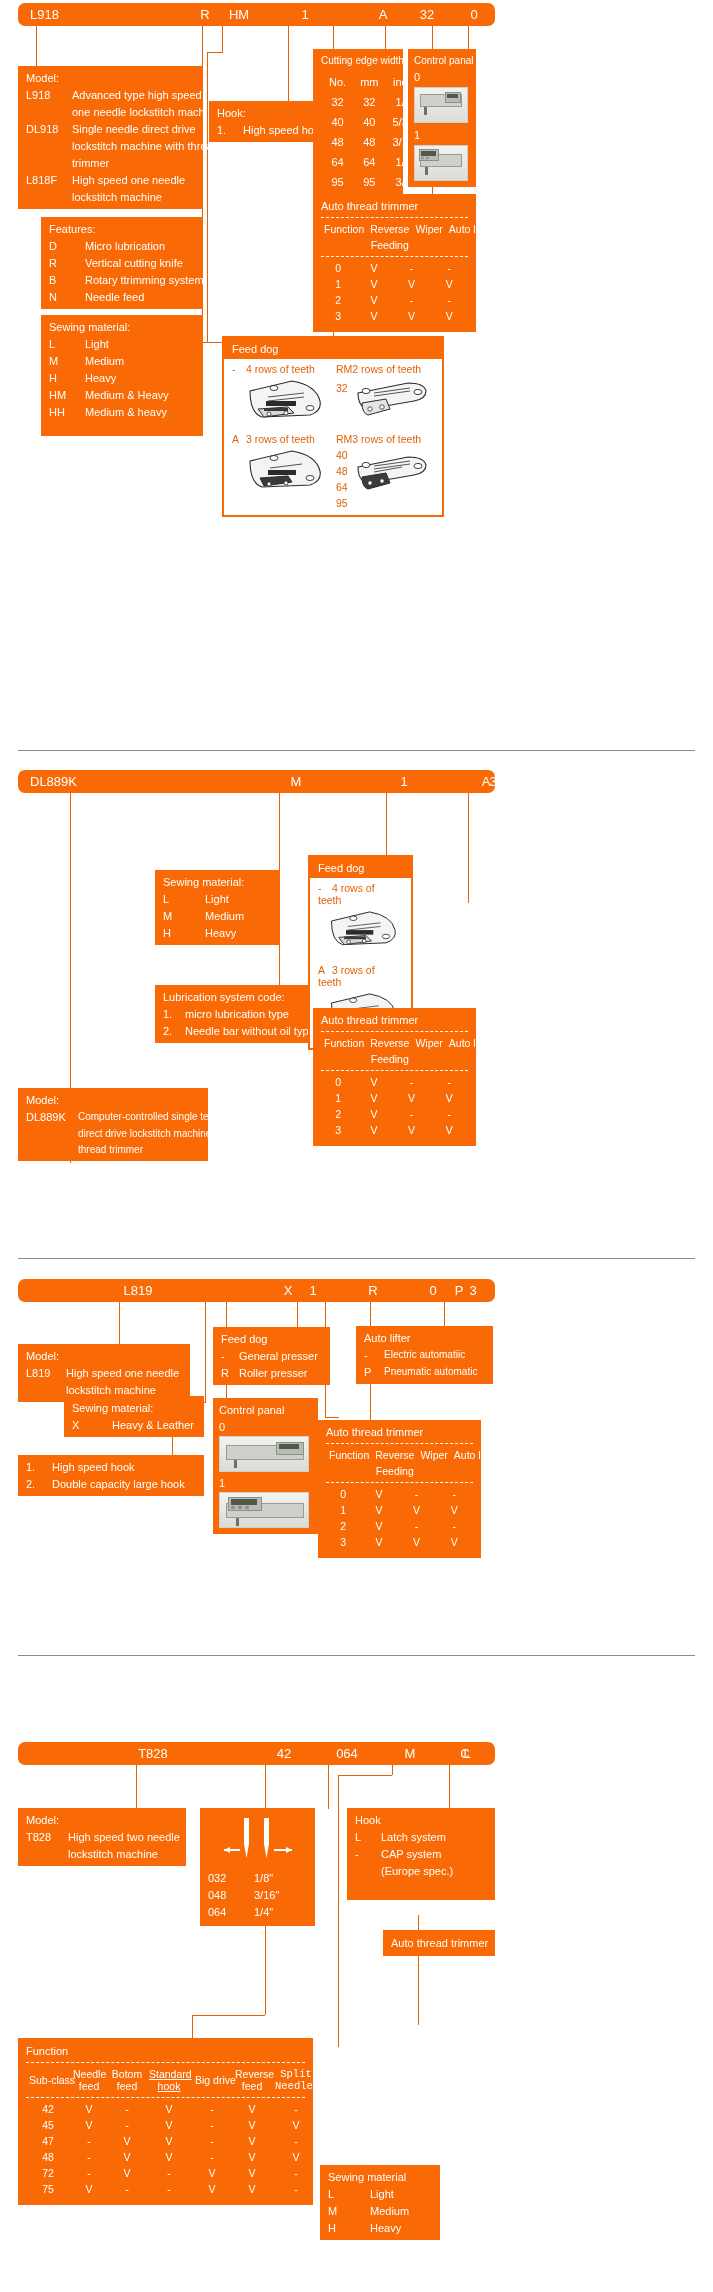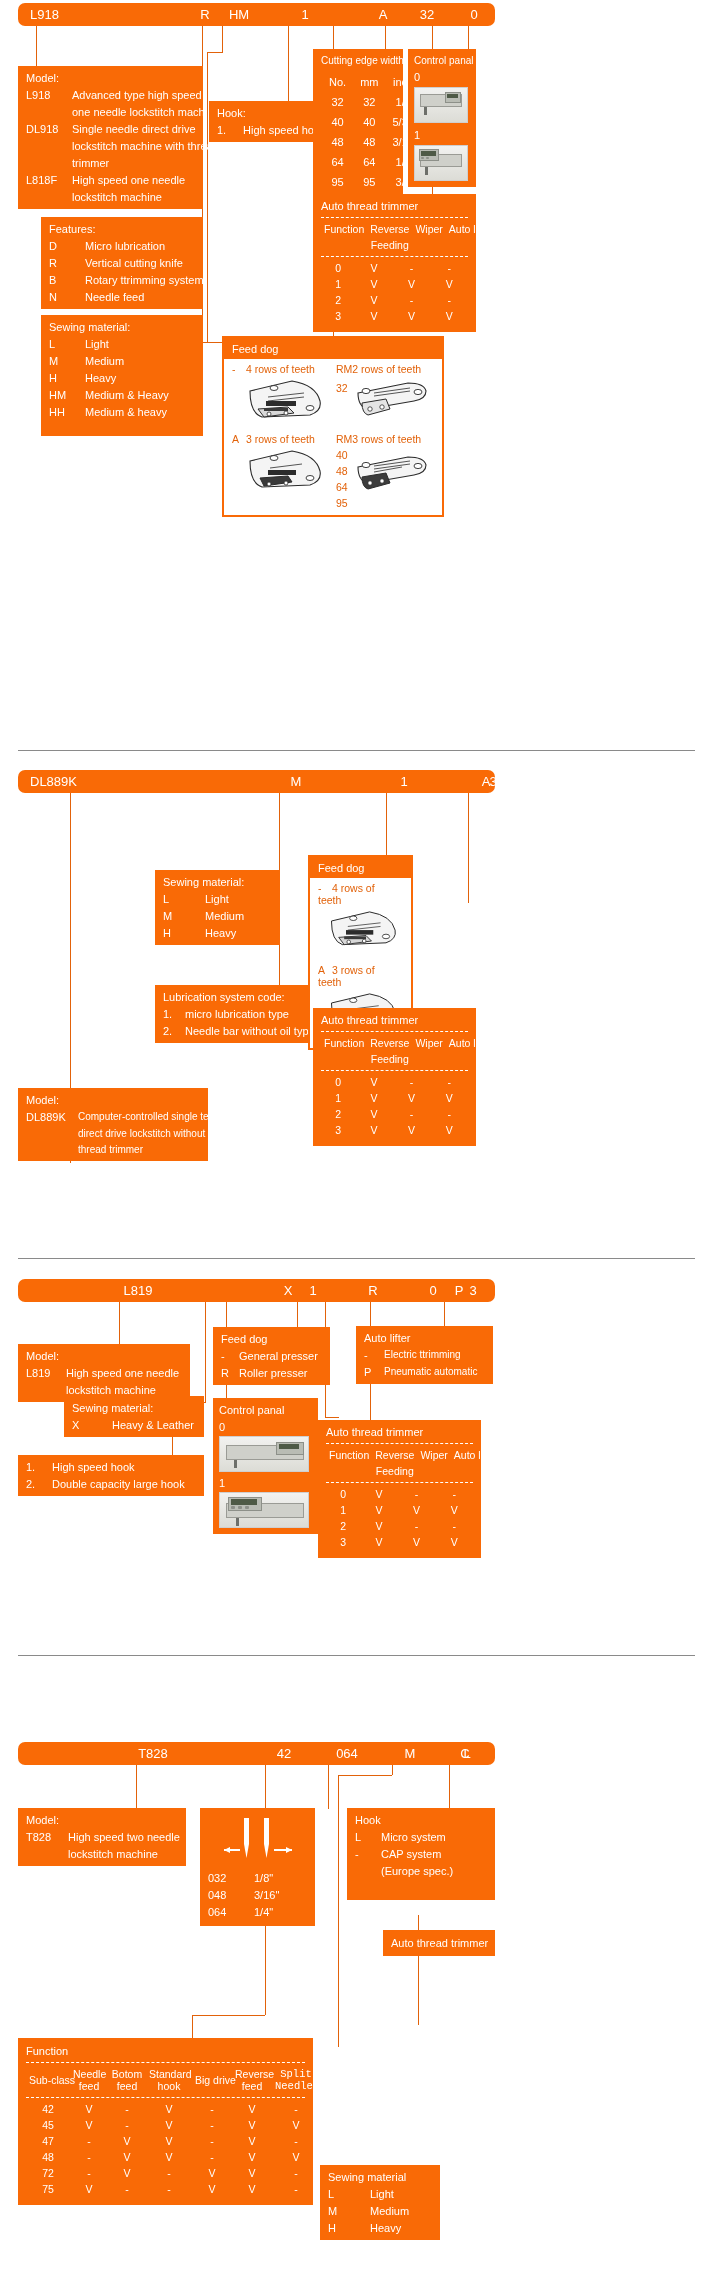--- a/index.html
+++ b/index.html
@@ -488,21 +488,21 @@
     </div>
 
     <div class="box" style="left:18px; top:1088px; width:190px;">
       <span class="ttl">Model:</span>
       <div class="drow">
           <span class="k" style="width:52px">DL889K</span>
           <span class="v" style="font-size:10px;">Computer-controlled single teeth</span>
         </div>
       <div class="drow">
           <span class="k" style="width:52px"></span>
-          <span class="v" style="font-size:10px;">direct drive lockstitch without with</span>
+          <span class="v" style="font-size:10px;">direct drive lockstitch machine with</span>
         </div>
       <div class="drow" style="margin-bottom:0">
           <span class="k" style="width:52px"></span>
           <span class="v" style="font-size:10px;">thread trimmer</span>
         </div>
     </div>
 
     <div class="box bordered" style="left:308px; top:855px; width:105px;">
       <div class="hdr">Feed dog</div>
       <div class="bodywhite">
@@ -682,21 +682,21 @@
         <div class="btn" style="left:18px; top:13px; width:4px; height:3px;"></div>
         <div class="btn" style="left:25px; top:13px; width:4px; height:3px;"></div>
         <div class="needle" style="left:16px; top:25px; width:3px; height:8px;"></div>
       </div>
     </div>
 
     <div class="box" style="left:356px; top:1326px; width:137px;">
       <span class="ttl">Auto lifter</span>
       <div class="drow">
           <span class="k" style="width:20px">-</span>
-          <span class="v" style="font-size:10px;">Electric ttrimming</span>
+          <span class="v" style="font-size:10px;">Electric automatiic</span>
         </div>
       <div class="drow" style="margin-bottom:0">
           <span class="k" style="width:20px">P</span>
           <span class="v" style="font-size:10px;">Pneumatic automatic</span>
         </div>
     </div>
 
     <div class="box" style="left:318px; top:1420px; width:163px; padding:6px 8px 8px 8px;">
       <span class="ttl">Auto thread trimmer</span>
       <div class="dash"></div>
@@ -809,21 +809,21 @@
       <div class="drow" style="margin-bottom:0">
           <span class="k" style="width:46px">064</span>
           <span class="v">1/4"</span>
         </div>
     </div>
 
     <div class="box" style="left:347px; top:1808px; width:148px;">
       <span class="ttl">Hook</span>
       <div class="drow">
           <span class="k" style="width:26px">L</span>
-          <span class="v">Micro system</span>
+          <span class="v">Latch system</span>
         </div>
       <div class="drow">
           <span class="k" style="width:26px">-</span>
           <span class="v">CAP system</span>
         </div>
       <div class="drow" style="margin-bottom:17px">
           <span class="k" style="width:26px"></span>
           <span class="v">(Europe spec.)</span>
         </div>
     </div>
@@ -850,21 +850,21 @@
 
     <div class="box" style="left:18px; top:2038px; width:295px; padding:7px 8px 8px 8px;">
       <span class="ttl">Function</span>
       <div class="dash"></div>
       <table class="tbl" style="table-layout:fixed;">
         <tbody>
             <tr>
           <td style="width:44px;"><span>Sub-class</span></td>
           <td style="width:38px;"><span>Needle</span><br><span>feed</span></td>
           <td style="width:38px;"><span>Botom</span><br><span>feed</span></td>
-          <td style="width:46px;"><span>Standard</span><br><span>hook</span></td>
+          <td style="width:46px;text-decoration:underline;"><span>Standard</span><br><span>hook</span></td>
           <td style="width:40px;"><span>Big drive</span></td>
           <td style="width:40px;"><span>Reverse</span><br><span>feed</span></td>
           <td style="width:48px;font-family:Liberation Mono, monospace;"><span>Split</span><br><span>Needle bar</span></td>
         </tr>
       </tbody>
         </table>
       <div class="dash"></div>
       <table class="tbl" style="table-layout:fixed;">
         <tbody>
             <tr>

